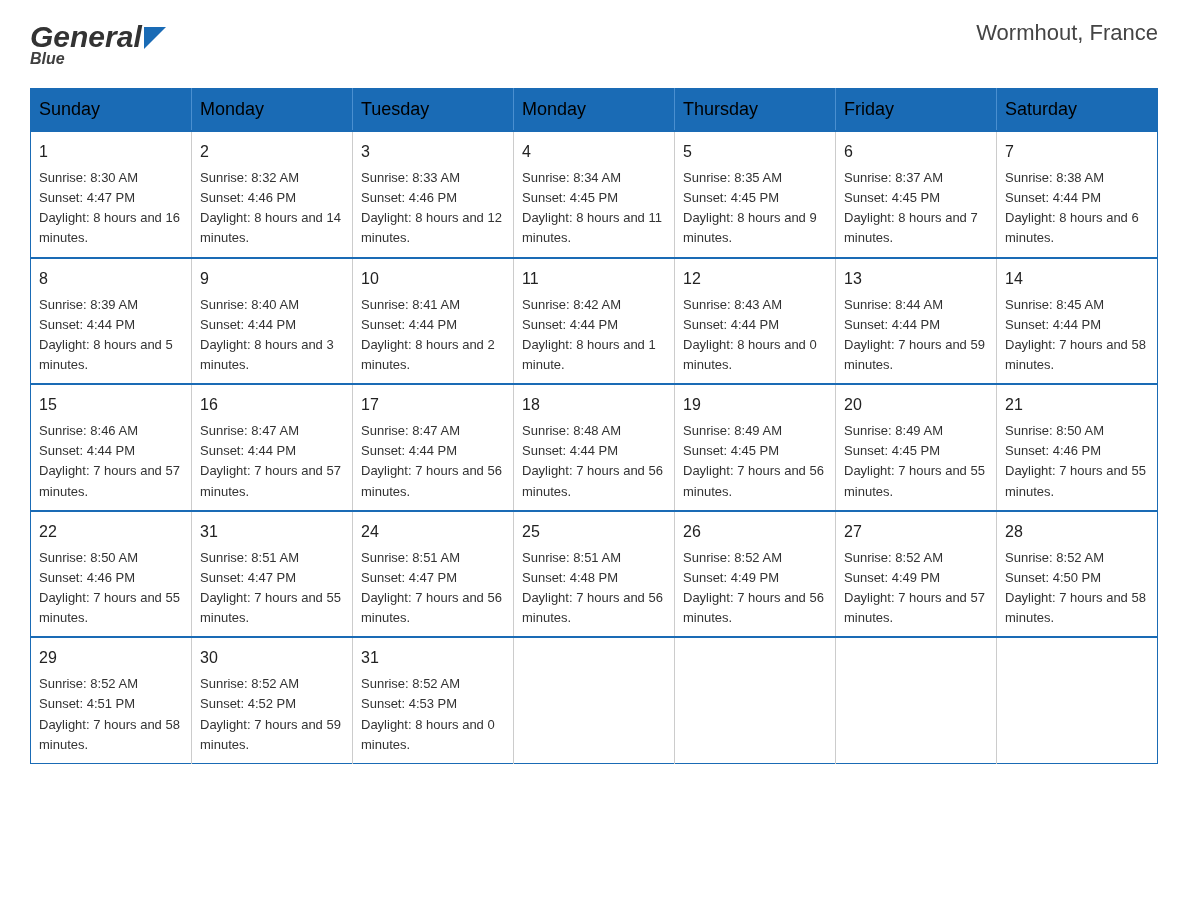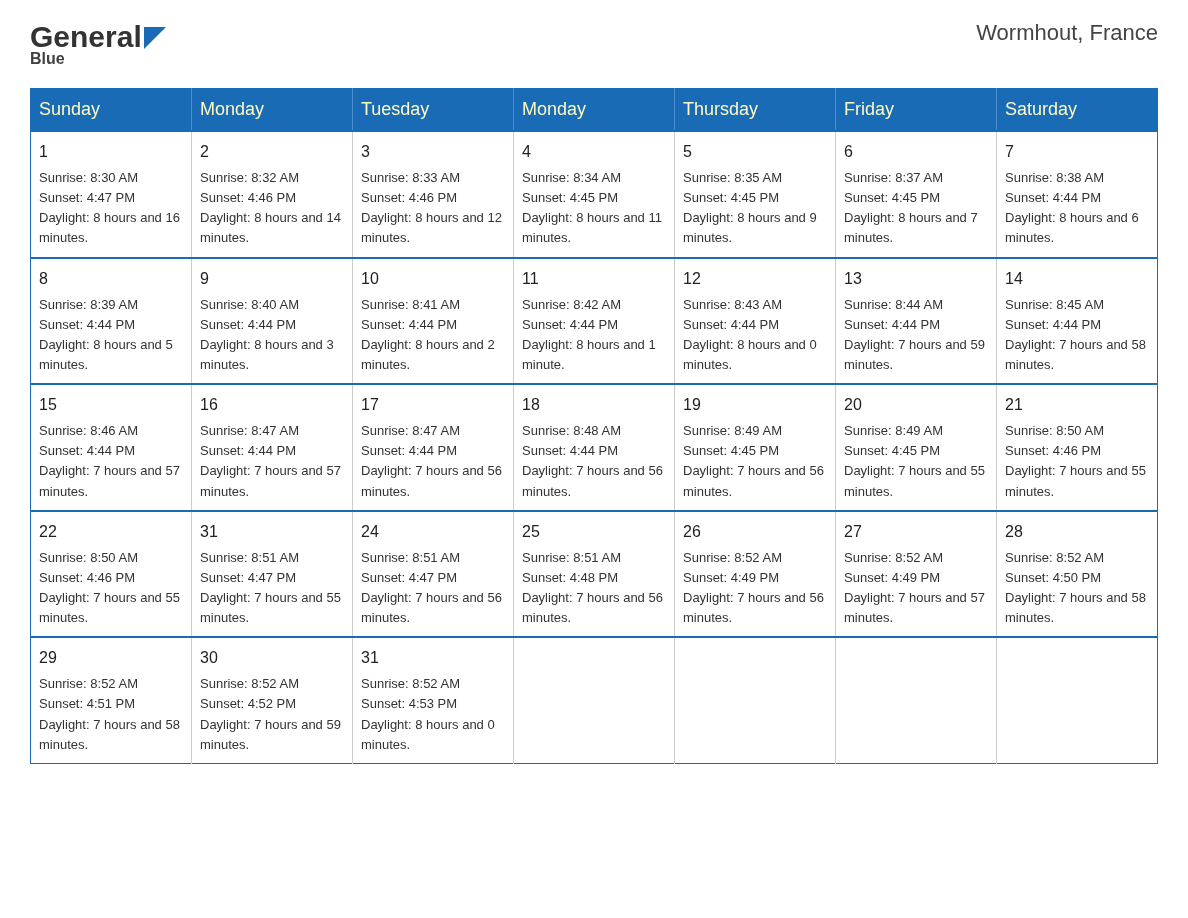--- a/index.html
+++ b/index.html
@@ -13,20 +13,21 @@
     .header {
       display: flex;
       justify-content: space-between;
       align-items: flex-start;
       margin-bottom: 20px;
     }
     .logo {
       display: flex;
       flex-direction: column;
       align-items: flex-start;
+      font-style: italic;
     }
     .logo-bottom {
       color: #404040;
       font-size: 16px;
       font-weight: bold;
       margin-top: -4px;
       text-align: right;
     }
     .title-section {
       text-align: right;
@@ -40,21 +41,21 @@
       font-size: 22px;
       color: #444;
     }
     .calendar {
       width: 100%;
       border-collapse: collapse;
       border: 1px solid #1a6bb5;
     }
     .calendar thead tr th {
       background-color: #1a6bb5;
-      color: #fef9c3;
+      color: #000000;
       padding: 10px 8px;
       text-align: left;
       font-size: 18px;
       font-weight: normal;
       border-right: 1px solid #4a8fd0;
     }
     .calendar thead tr th:last-child {
       border-right: none;
     }
     .calendar tbody tr td {

